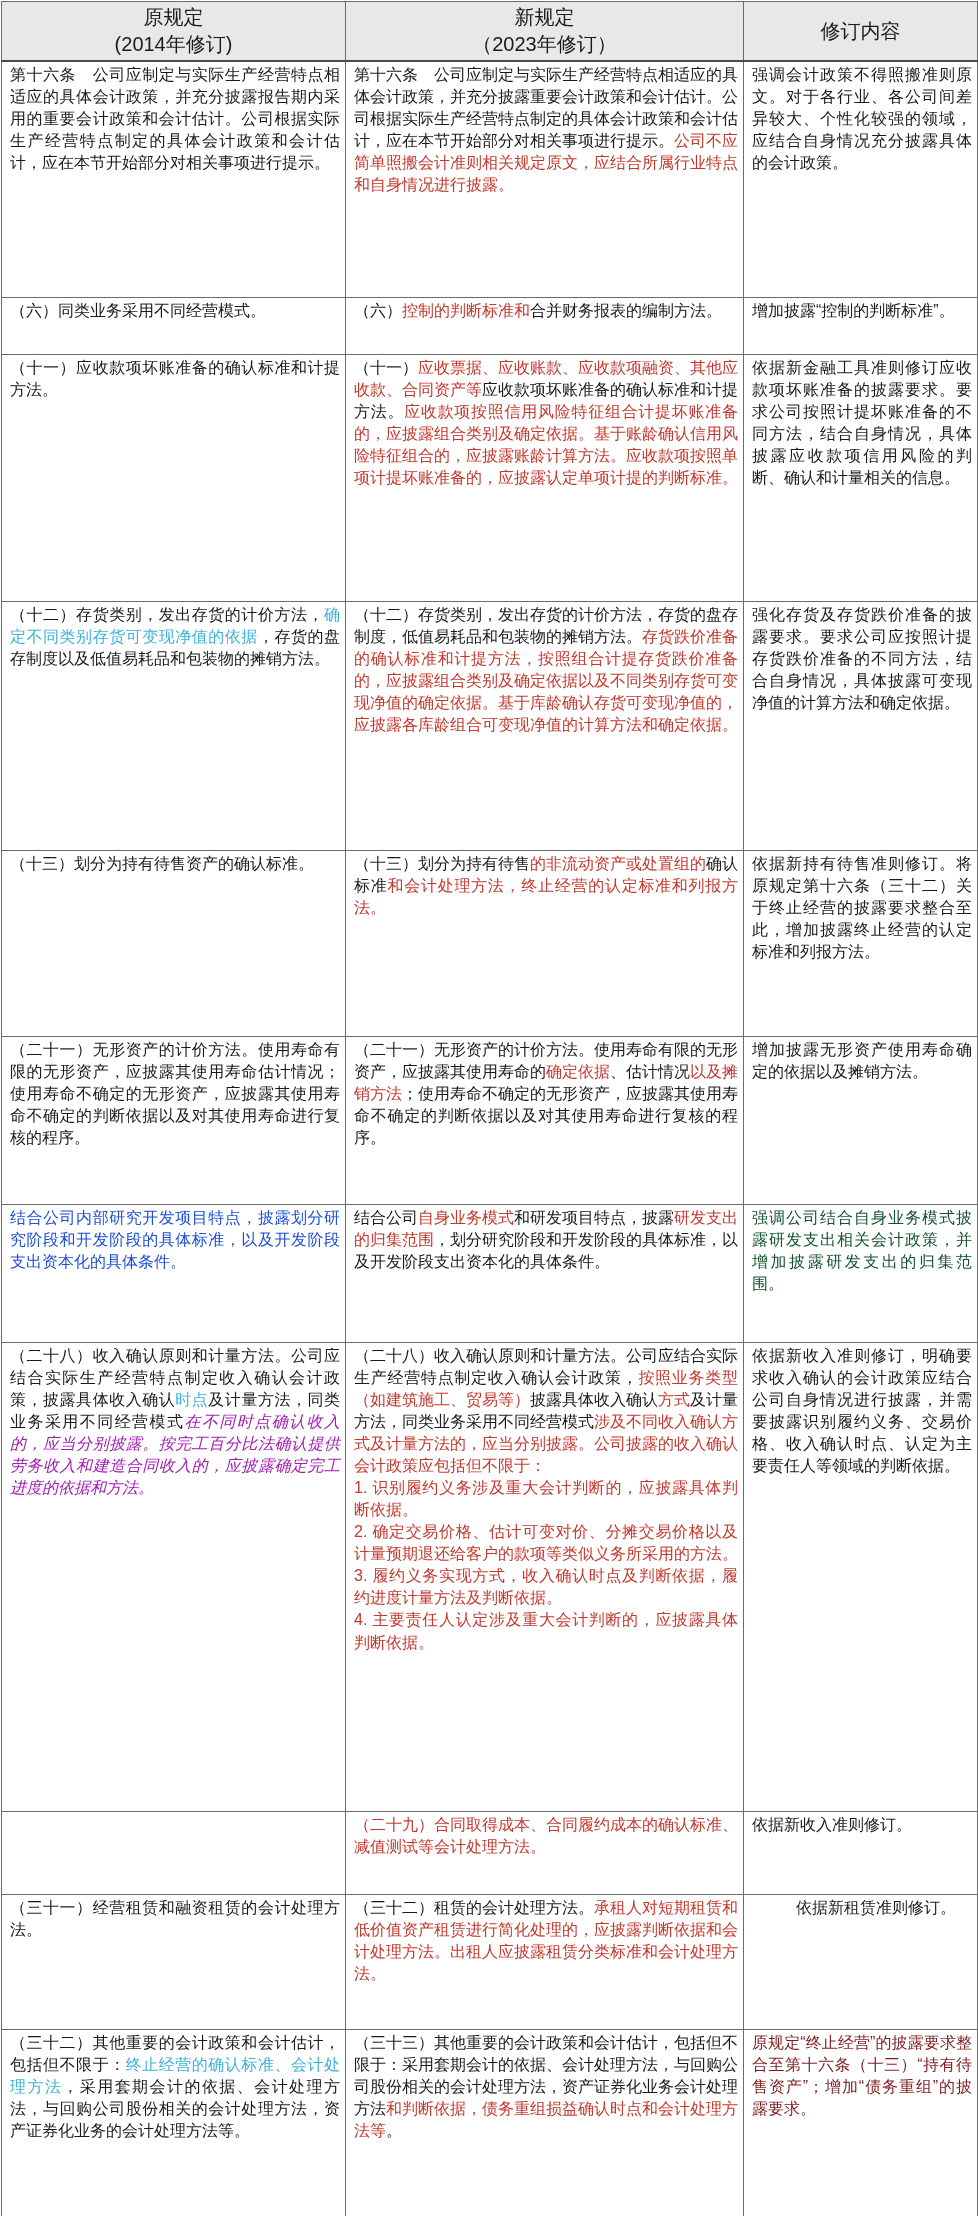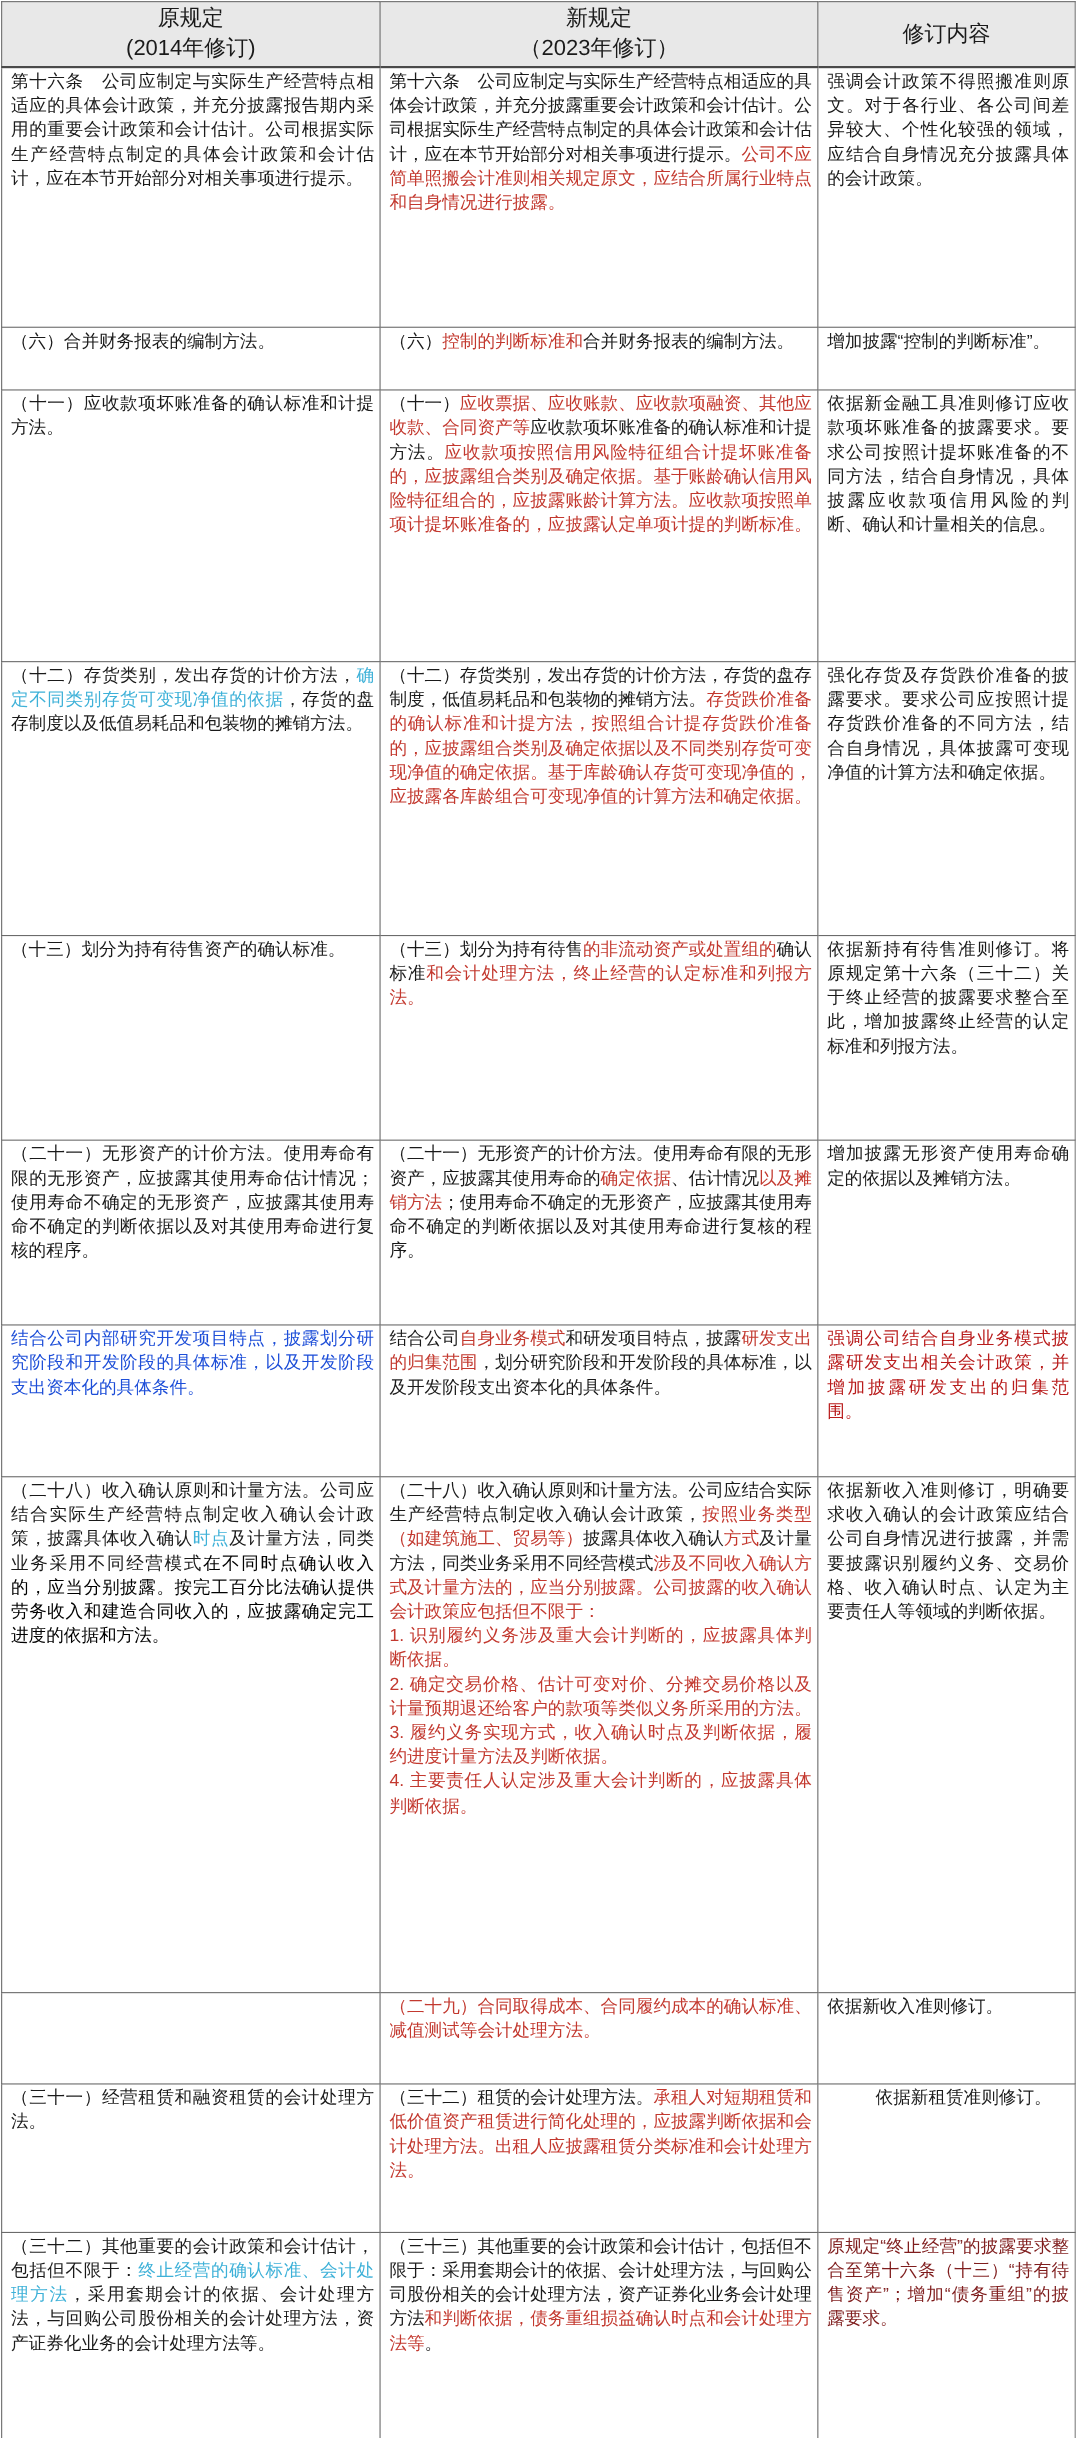--- a/index.html
+++ b/index.html
@@ -45,21 +45,21 @@
         </th>
       </tr>
     </thead>
     <tbody>
         <tr style="height: 236px;">
           <td><span style="color: rgb(26, 26, 26);">第十六条　公司应制定与实际生产经营特点相适应的具体会计政策，并充分披露报告期内采用的重要会计政策和会计估计。公司根据实际生产经营特点制定的具体会计政策和会计估计，应在本节开始部分对相关事项进行提示。</span></td>
           <td><span style="color: rgb(26, 26, 26);">第十六条　公司应制定与实际生产经营特点相适应的具体会计政策，并充分披露重要会计政策和会计估计。公司根据实际生产经营特点制定的具体会计政策和会计估计，应在本节开始部分对相关事项进行提示。</span><span style="color: rgb(195, 57, 47);">公司不应简单照搬会计准则相关规定原文，应结合所属行业特点和自身情况进行披露。</span></td>
           <td><span style="color: rgb(26, 26, 26);">强调会计政策不得照搬准则原文。对于各行业、各公司间差异较大、个性化较强的领域，应结合自身情况充分披露具体的会计政策。</span></td>
         </tr>
         <tr style="height: 57px;">
-          <td><span style="color: rgb(26, 26, 26);">（六）合并财务报表的编制方法。</span></td>
+          <td><span style="color: rgb(26, 26, 26);">（六）同类业务采用不同经营模式。</span></td>
           <td><span style="color: rgb(26, 26, 26);">（六）</span><span style="color: rgb(195, 57, 47);">控制的判断标准和</span><span style="color: rgb(26, 26, 26);">合并财务报表的编制方法。</span></td>
           <td><span style="color: rgb(26, 26, 26);">增加披露“控制的判断标准”。</span></td>
         </tr>
         <tr style="height: 247px;">
           <td><span style="color: rgb(26, 26, 26);">（十一）应收款项坏账准备的确认标准和计提方法。</span></td>
           <td><span style="color: rgb(26, 26, 26);">（十一）</span><span style="color: rgb(195, 57, 47);">应收票据、应收账款、应收款项融资、其他应收款、合同资产等</span><span style="color: rgb(26, 26, 26);">应收款项坏账准备的确认标准和计提方法。</span><span style="color: rgb(195, 57, 47);">应收款项按照信用风险特征组合计提坏账准备的，应披露组合类别及确定依据。基于账龄确认信用风险特征组合的，应披露账龄计算方法。应收款项按照单项计提坏账准备的，应披露认定单项计提的判断标准。</span></td>
           <td><span style="color: rgb(26, 26, 26);">依据新金融工具准则修订应收款项坏账准备的披露要求。要求公司按照计提坏账准备的不同方法，结合自身情况，具体披露应收款项信用风险的判断、确认和计量相关的信息。</span></td>
         </tr>
         <tr style="height: 249px;">
           <td><span style="color: rgb(26, 26, 26);">（十二）存货类别，发出存货的计价方法，</span><span style="color: rgb(62, 177, 216);">确定不同类别存货可变现净值的依据</span><span style="color: rgb(26, 26, 26);">，存货的盘存制度以及低值易耗品和包装物的摊销方法。</span></td>
@@ -72,24 +72,24 @@
           <td><span style="color: rgb(26, 26, 26);">依据新持有待售准则修订。将原规定第十六条（三十二）关于终止经营的披露要求整合至此，增加披露终止经营的认定标准和列报方法。</span></td>
         </tr>
         <tr style="height: 168px;">
           <td><span style="color: rgb(26, 26, 26);">（二十一）无形资产的计价方法。使用寿命有限的无形资产，应披露其使用寿命估计情况；使用寿命不确定的无形资产，应披露其使用寿命不确定的判断依据以及对其使用寿命进行复核的程序。</span></td>
           <td><span style="color: rgb(26, 26, 26);">（二十一）无形资产的计价方法。使用寿命有限的无形资产，应披露其使用寿命的</span><span style="color: rgb(195, 57, 47);">确定依据</span><span style="color: rgb(26, 26, 26);">、估计情况</span><span style="color: rgb(195, 57, 47);">以及摊销方法</span><span style="color: rgb(26, 26, 26);">；使用寿命不确定的无形资产，应披露其使用寿命不确定的判断依据以及对其使用寿命进行复核的程序。</span></td>
           <td><span style="color: rgb(26, 26, 26);">增加披露无形资产使用寿命确定的依据以及摊销方法。</span></td>
         </tr>
         <tr style="height: 138px;">
           <td><span style="color: #1d4ed8;">结合公司内部研究开发项目特点，披露划分研究阶段和开发阶段的具体标准，以及开发阶段支出资本化的具体条件。</span></td>
           <td><span style="color: rgb(26, 26, 26);">结合公司</span><span style="color: rgb(195, 57, 47);">自身业务模式</span><span style="color: rgb(26, 26, 26);">和研发项目特点，披露</span><span style="color: rgb(195, 57, 47);">研发支出的归集范围</span><span style="color: rgb(26, 26, 26);">，划分研究阶段和开发阶段的具体标准，以及开发阶段支出资本化的具体条件。</span></td>
-          <td><span style="color: #b91c1c;">强调公司结合自身业务模式披露研发支出相关会计政策，并增加披露研发支出的归集范围。</span></td>
+          <td><span style="color: #14532d;">强调公司结合自身业务模式披露研发支出相关会计政策，并增加披露研发支出的归集范围。</span></td>
         </tr>
         <tr style="height: 469px;">
-          <td><span style="color: rgb(26, 26, 26);">（二十八）收入确认原则和计量方法。公司应结合实际生产经营特点制定收入确认会计政策，披露具体收入确认</span><span style="color: rgb(62, 177, 216);">时点</span><span style="color: rgb(26, 26, 26);">及计量方法，同类业务采用不同经营模式</span><span style="color: #000000;">在不同时点确认收入的，应当分别披露。按完工百分比法确认提供劳务收入和建造合同收入的，应披露确定完工进度的依据和方法。</span></td>
+          <td><span style="color: rgb(26, 26, 26);">（二十八）收入确认原则和计量方法。公司应结合实际生产经营特点制定收入确认会计政策，披露具体收入确认</span><span style="color: rgb(62, 177, 216);">时点</span><span style="color: rgb(26, 26, 26);">及计量方法，同类业务采用不同经营模式</span><span style="color: #a21caf; font-style: italic;">在不同时点确认收入的，应当分别披露。按完工百分比法确认提供劳务收入和建造合同收入的，应披露确定完工进度的依据和方法。</span></td>
           <td><span style="color: rgb(26, 26, 26);">（二十八）收入确认原则和计量方法。公司应结合实际生产经营特点制定收入确认会计政策，</span><span style="color: rgb(195, 57, 47);">按照业务类型（如建筑施工、贸易等）</span><span style="color: rgb(26, 26, 26);">披露具体收入确认</span><span style="color: rgb(195, 57, 47);">方式</span><span style="color: rgb(26, 26, 26);">及计量方法，同类业务采用不同经营模式</span><span style="color: rgb(195, 57, 47);">涉及不同收入确认方式及计量方法的，应当分别披露。公司披露的收入确认会计政策应包括但不限于：
 1. 识别履约义务涉及重大会计判断的，应披露具体判断依据。
 2. 确定交易价格、估计可变对价、分摊交易价格以及计量预期退还给客户的款项等类似义务所采用的方法。
 3. 履约义务实现方式，收入确认时点及判断依据，履约进度计量方法及判断依据。
 4. 主要责任人认定涉及重大会计判断的，应披露具体判断依据。</span></td>
           <td><span style="color: rgb(26, 26, 26);">依据新收入准则修订，明确要求收入确认的会计政策应结合公司自身情况进行披露，并需要披露识别履约义务、交易价格、收入确认时点、认定为主要责任人等领域的判断依据。</span></td>
         </tr>
         <tr style="height: 83px;">
           <td></td>
           <td><span style="color: rgb(195, 57, 47);">（二十九）合同取得成本、合同履约成本的确认标准、减值测试等会计处理方法。</span></td>

